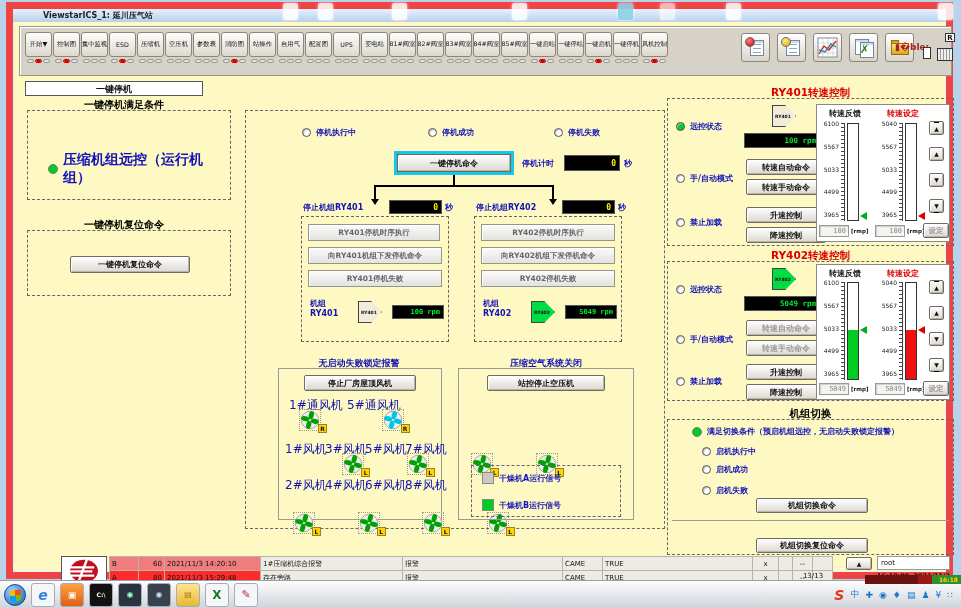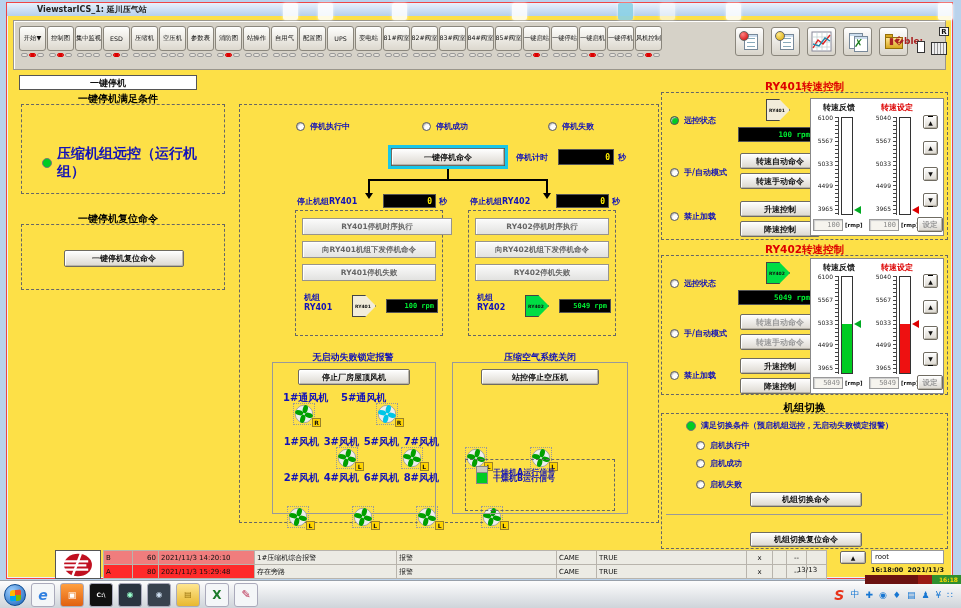--- a/index.html
+++ b/index.html
@@ -3,21 +3,21 @@
 <meta charset="utf-8">
 <style>
   *{margin:0;padding:0;box-sizing:border-box}
   html,body{width:961px;height:608px;overflow:hidden}
   body{font-family:"DejaVu Sans","Liberation Sans",sans-serif;background:#b9d2ec;position:relative;font-size:8px;color:#111}
   .abs{position:absolute}
   
   .blob{position:absolute;top:3px;width:15px;height:17px;background:rgba(255,255,255,.85);border-radius:2px;box-shadow:0 0 3px rgba(255,255,255,.8);z-index:5}
   .blob.c{background:rgba(140,210,230,.9)}
   
-  .window{position:absolute;left:6px;top:2px;width:947px;height:577px;background:#fde047;border:1px solid #ef4444;box-shadow:inset 0 0 0 1px #e9f2fb}
+  .window{position:absolute;left:6px;top:2px;width:947px;height:577px;background:#fef9c3;border:7px solid #ef4444;box-shadow:inset 0 0 0 1px #e9f2fb}
   .titlebar{height:13px;background:linear-gradient(#e8f1fc,#b6d0ec);font-size:8px;line-height:13px;padding-left:30px;color:#222;font-weight:bold}
   
   .toolbar{position:absolute;left:6px;top:17px;width:933px;height:50px;border:1px solid #9a968c;box-shadow:inset 1px 1px 0 #fff;display:flex;align-items:flex-start;padding:5px 3px 0 5px;background:#d6d2c8}
   .tbtn{width:27px;margin-right:1px;flex:none;cursor:pointer}
   .tf{height:25px;border:1px solid #8a867c;border-radius:3px;background:linear-gradient(#fefefc,#dcd8ce);font-size:6.3px;display:flex;align-items:center;justify-content:center;white-space:nowrap;overflow:hidden;box-shadow:inset 0 1px 0 #fff}
   .ti{display:flex;gap:1px;justify-content:center;margin-top:2px}
   .ti b{width:7px;height:4px;border:1px solid #999;border-radius:2px;background:#e6e2da}
   .tbtn.alert .ti b:nth-child(2){border-color:#d00;box-shadow:0 0 0 1px #d00 inset}
   .icon-group{display:flex;gap:7px;margin-left:72px;margin-top:1px}
   .ibtn{width:29px;height:29px;border:1px solid #8a867c;border-radius:3px;background:linear-gradient(#ffffff,#d8d4ca);position:relative;cursor:pointer}
@@ -46,21 +46,21 @@
   .flexr{display:flex;align-items:center;gap:5px;position:absolute}
   .stepbar{position:absolute;height:17px;background:linear-gradient(#fbfbfb,#e2e2e0);border:1px solid #98948c;box-shadow:inset 1px 1px 0 #fff;color:#666;font-size:7.5px;font-weight:bold;display:flex;align-items:center;justify-content:center}
   .comp{width:24px;height:22px;border:1px solid #444;background:#f2ecda;clip-path:polygon(0 0,55% 0,100% 50%,55% 100%,0 100%);display:flex;align-items:center;padding-left:2px;font-size:4.5px;font-weight:bold}
   .comp.on{background:#00dd44}
   .sq{width:12px;height:12px;background:#ccc9c0;border:1px solid #888;flex:none}
   .sq.on{background:#00cc22}
   .fan{position:relative;display:inline-block;width:22px;height:22px;border:1px dotted #999;cursor:pointer}
   .fan .petals{fill:#00a000}
   .fan.c .petals{fill:#00c6e6}
   .badge{position:absolute;right:-7px;bottom:-3px;width:9px;height:9px;background:#ffd400;border:1px solid #99812a;font-size:6px;font-weight:bold;font-style:normal;text-align:center;line-height:8px}
-  .fanlabel{position:absolute;width:40px;text-align:right;font-size:10px;color:#1212b8;font-weight:bold;white-space:nowrap}
+  .fanlabel{position:absolute;width:40px;text-align:right;font-size:12px;color:#1212b8;font-weight:normal;white-space:nowrap}
   
   .wpanel{position:absolute;background:#fff;border:1px solid #888}
   .snums{position:absolute;width:20px;height:98px;display:flex;flex-direction:column;justify-content:space-between;align-items:flex-end;font-size:6px;color:#222}
   .sruler{position:absolute;width:4px;height:98px;background:repeating-linear-gradient(to bottom,#444 0 1px,transparent 1px 4px);border-right:1px solid #444}
   .strack{position:absolute;width:12px;height:98px;border:1px solid #333;background:#fff}
   .sfill{position:absolute;left:0;right:0;bottom:0}
   .sfill.g{background:#00cc22}.sfill.r{background:#ee1111}
   .smark{position:absolute;right:-9px;width:0;height:0;border-top:4px solid transparent;border-bottom:4px solid transparent}
   .smark.g{border-right:7px solid #00aa22}.smark.r{border-right:7px solid #dd0000}
   .spin{position:absolute;width:15px;height:14px;font-size:6px;line-height:12px}
@@ -379,21 +379,21 @@
         <span class="yv">0</span>
       </div>
     <span class="abs blue" style="left:199px;top:91px">秒</span>
     <span class="abs blue" style="left:230px;top:91px">停止机组RY402</span>
     <div class="led abs" style="left:316px;top:89px;width:53px;height:14px">
         <span class="yv">0</span>
       </div>
     <span class="abs blue" style="left:372px;top:91px">秒</span>
 
     <div class="dashed" style="left:55px;top:105px;width:148px;height:126px">
-      <div class="stepbar" style="left:6px;top:7px;width:150px">
+      <div class="stepbar" style="left:6px;top:7px;width:132px">
           <span>RY401停机时序执行</span>
         </div>
       <div class="stepbar" style="left:6px;top:30px;width:134px">
           <span>向RY401机组下发停机命令</span>
         </div>
       <div class="stepbar" style="left:6px;top:53px;width:134px">
           <span>RY401停机失败</span>
         </div>
       <div class="abs blue" style="left:8px;top:82px;line-height:10px">
           <span style="display:block">机组</span>
@@ -538,21 +538,21 @@
     <div class="abs blue" style="left:212px;top:246px;width:176px;text-align:center;font-size:9px">压缩空气系统关闭</div>
     <div class="abs" style="left:212px;top:257px;width:176px;height:152px;border:1px solid #999">
       <div class="bevel abs" style="left:28px;top:6px;width:118px;height:16px">
           <span>站控停止空压机</span>
         </div>
       <div class="dashed" style="left:12px;top:96px;width:150px;height:52px">
         <div class="flexr" style="left:10px;top:6px">
             <span class="sq"></span>
             <span class="blue">干燥机A运行信号</span>
           </div>
-        <div class="flexr" style="left:10px;top:12px">
+        <div class="flexr" style="left:10px;top:33px">
             <span class="sq on"></span>
             <span class="blue">干燥机B运行信号</span>
           </div>
       </div>
     </div>
   </div>
 
   <div class="abs panel-title red-t" style="left:654px;top:77px;width:287px;font-size:10.5px">RY401转速控制</div>
   <div class="dashed" style="left:654px;top:89px;width:287px;height:148px">
     <div class="flexr" style="left:8px;top:22px">

